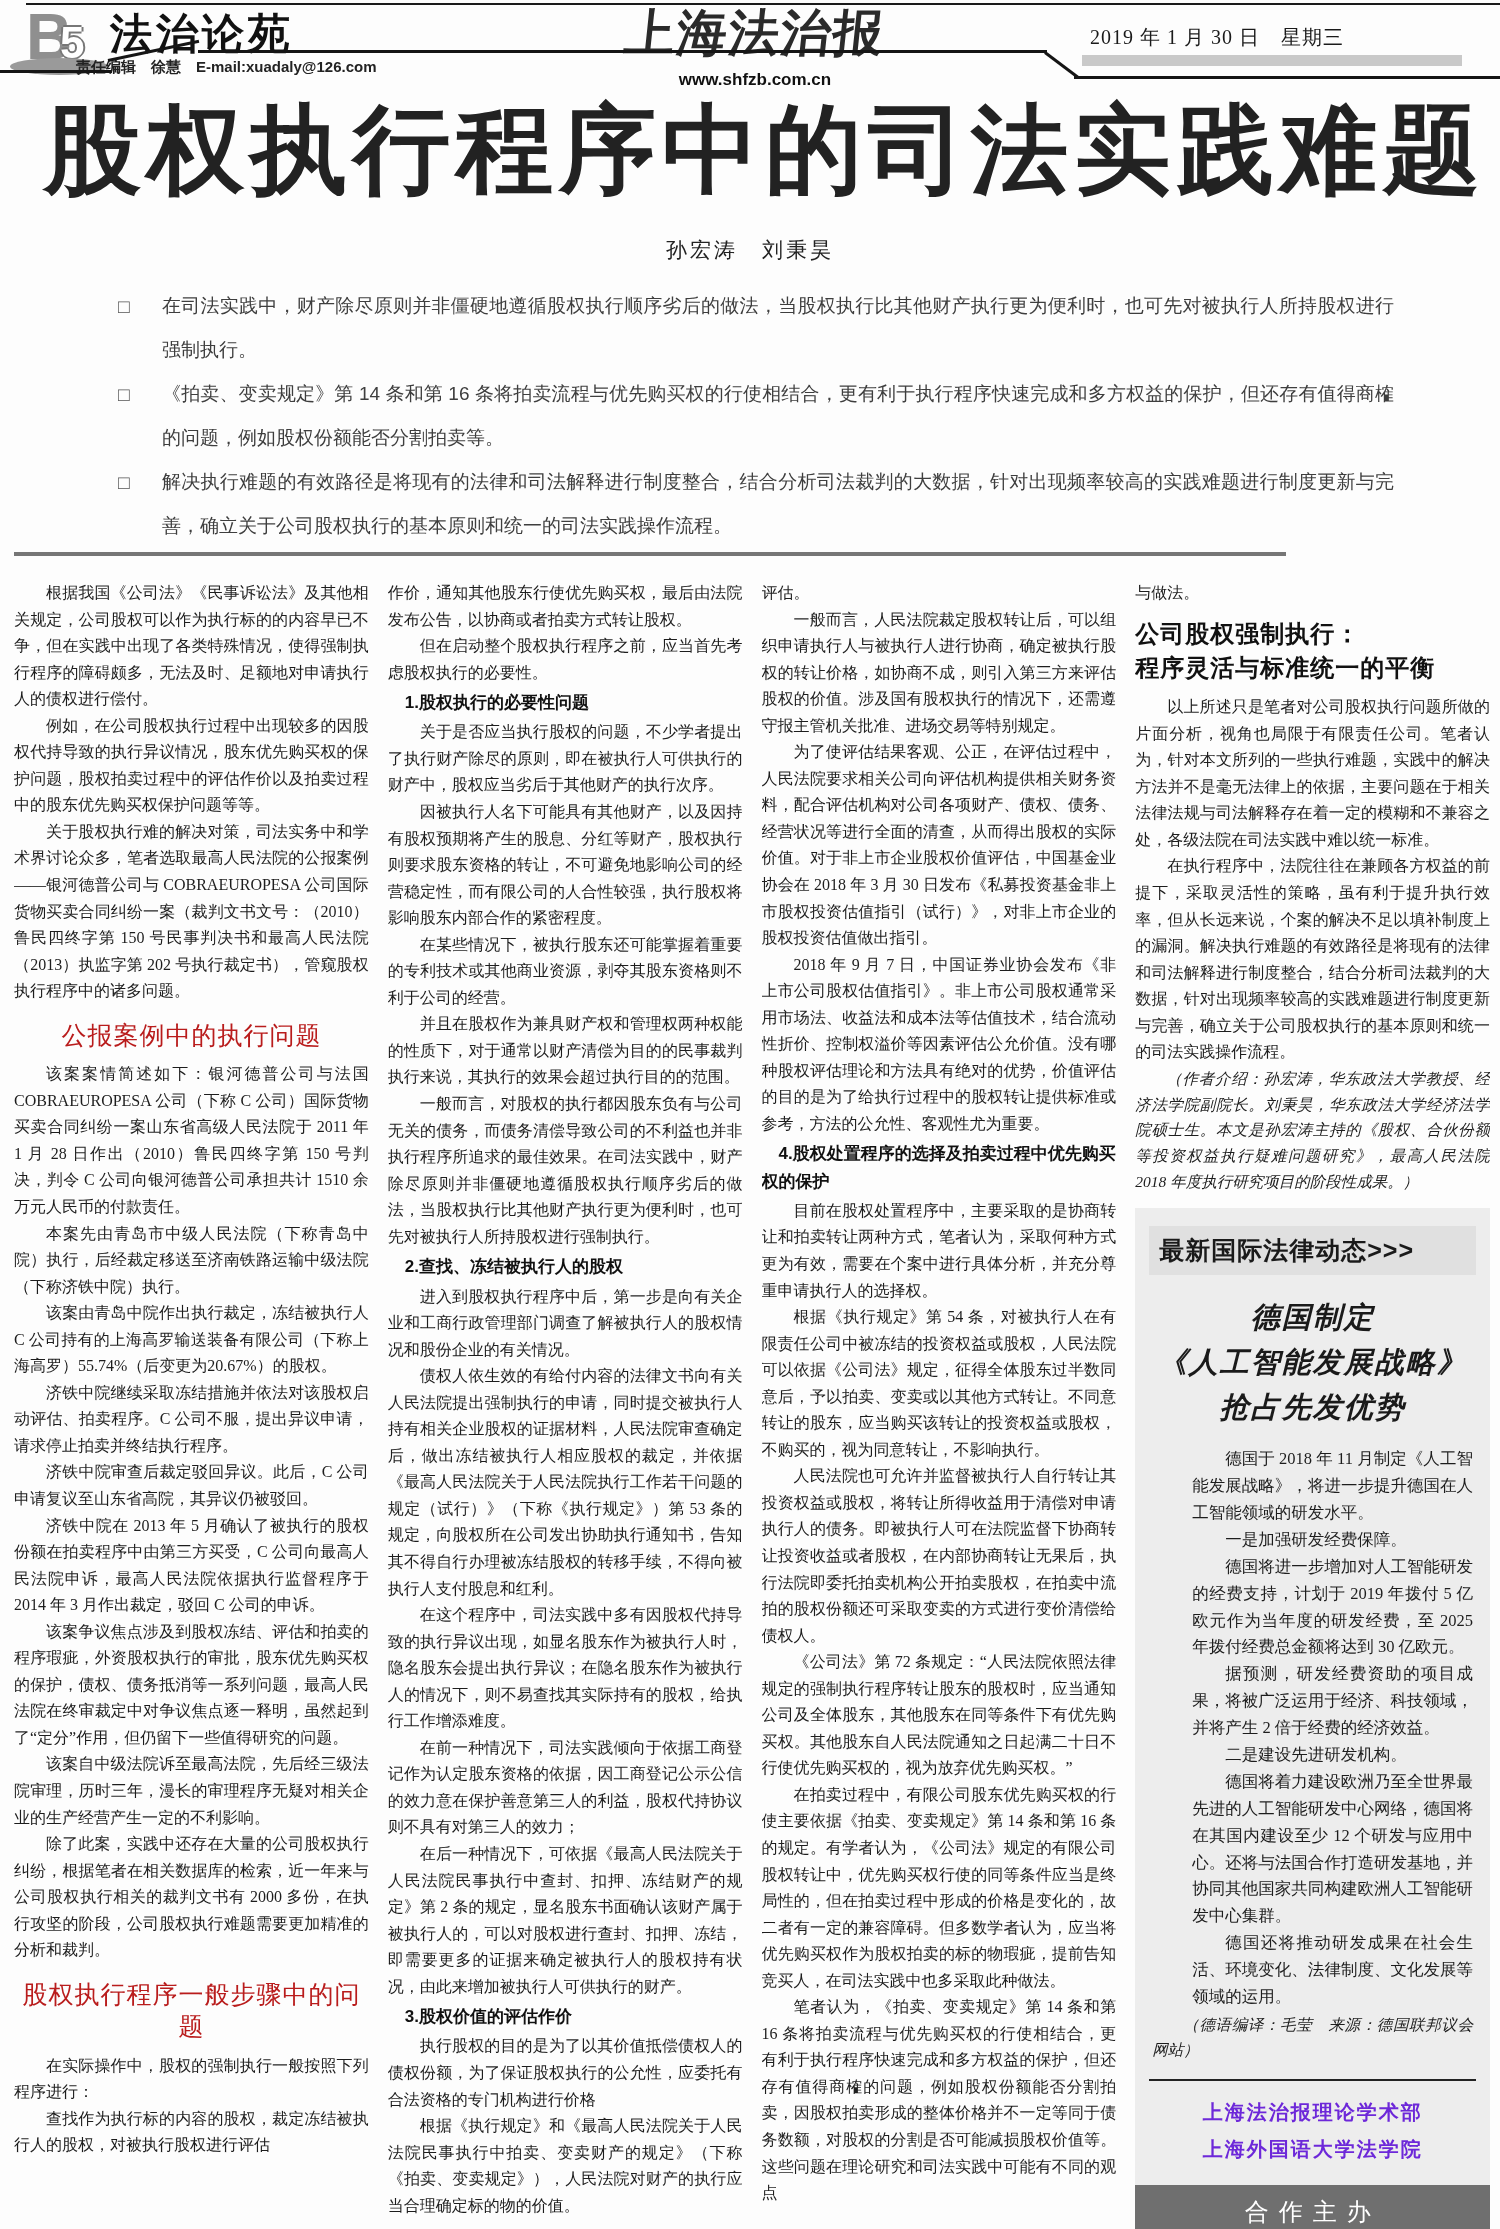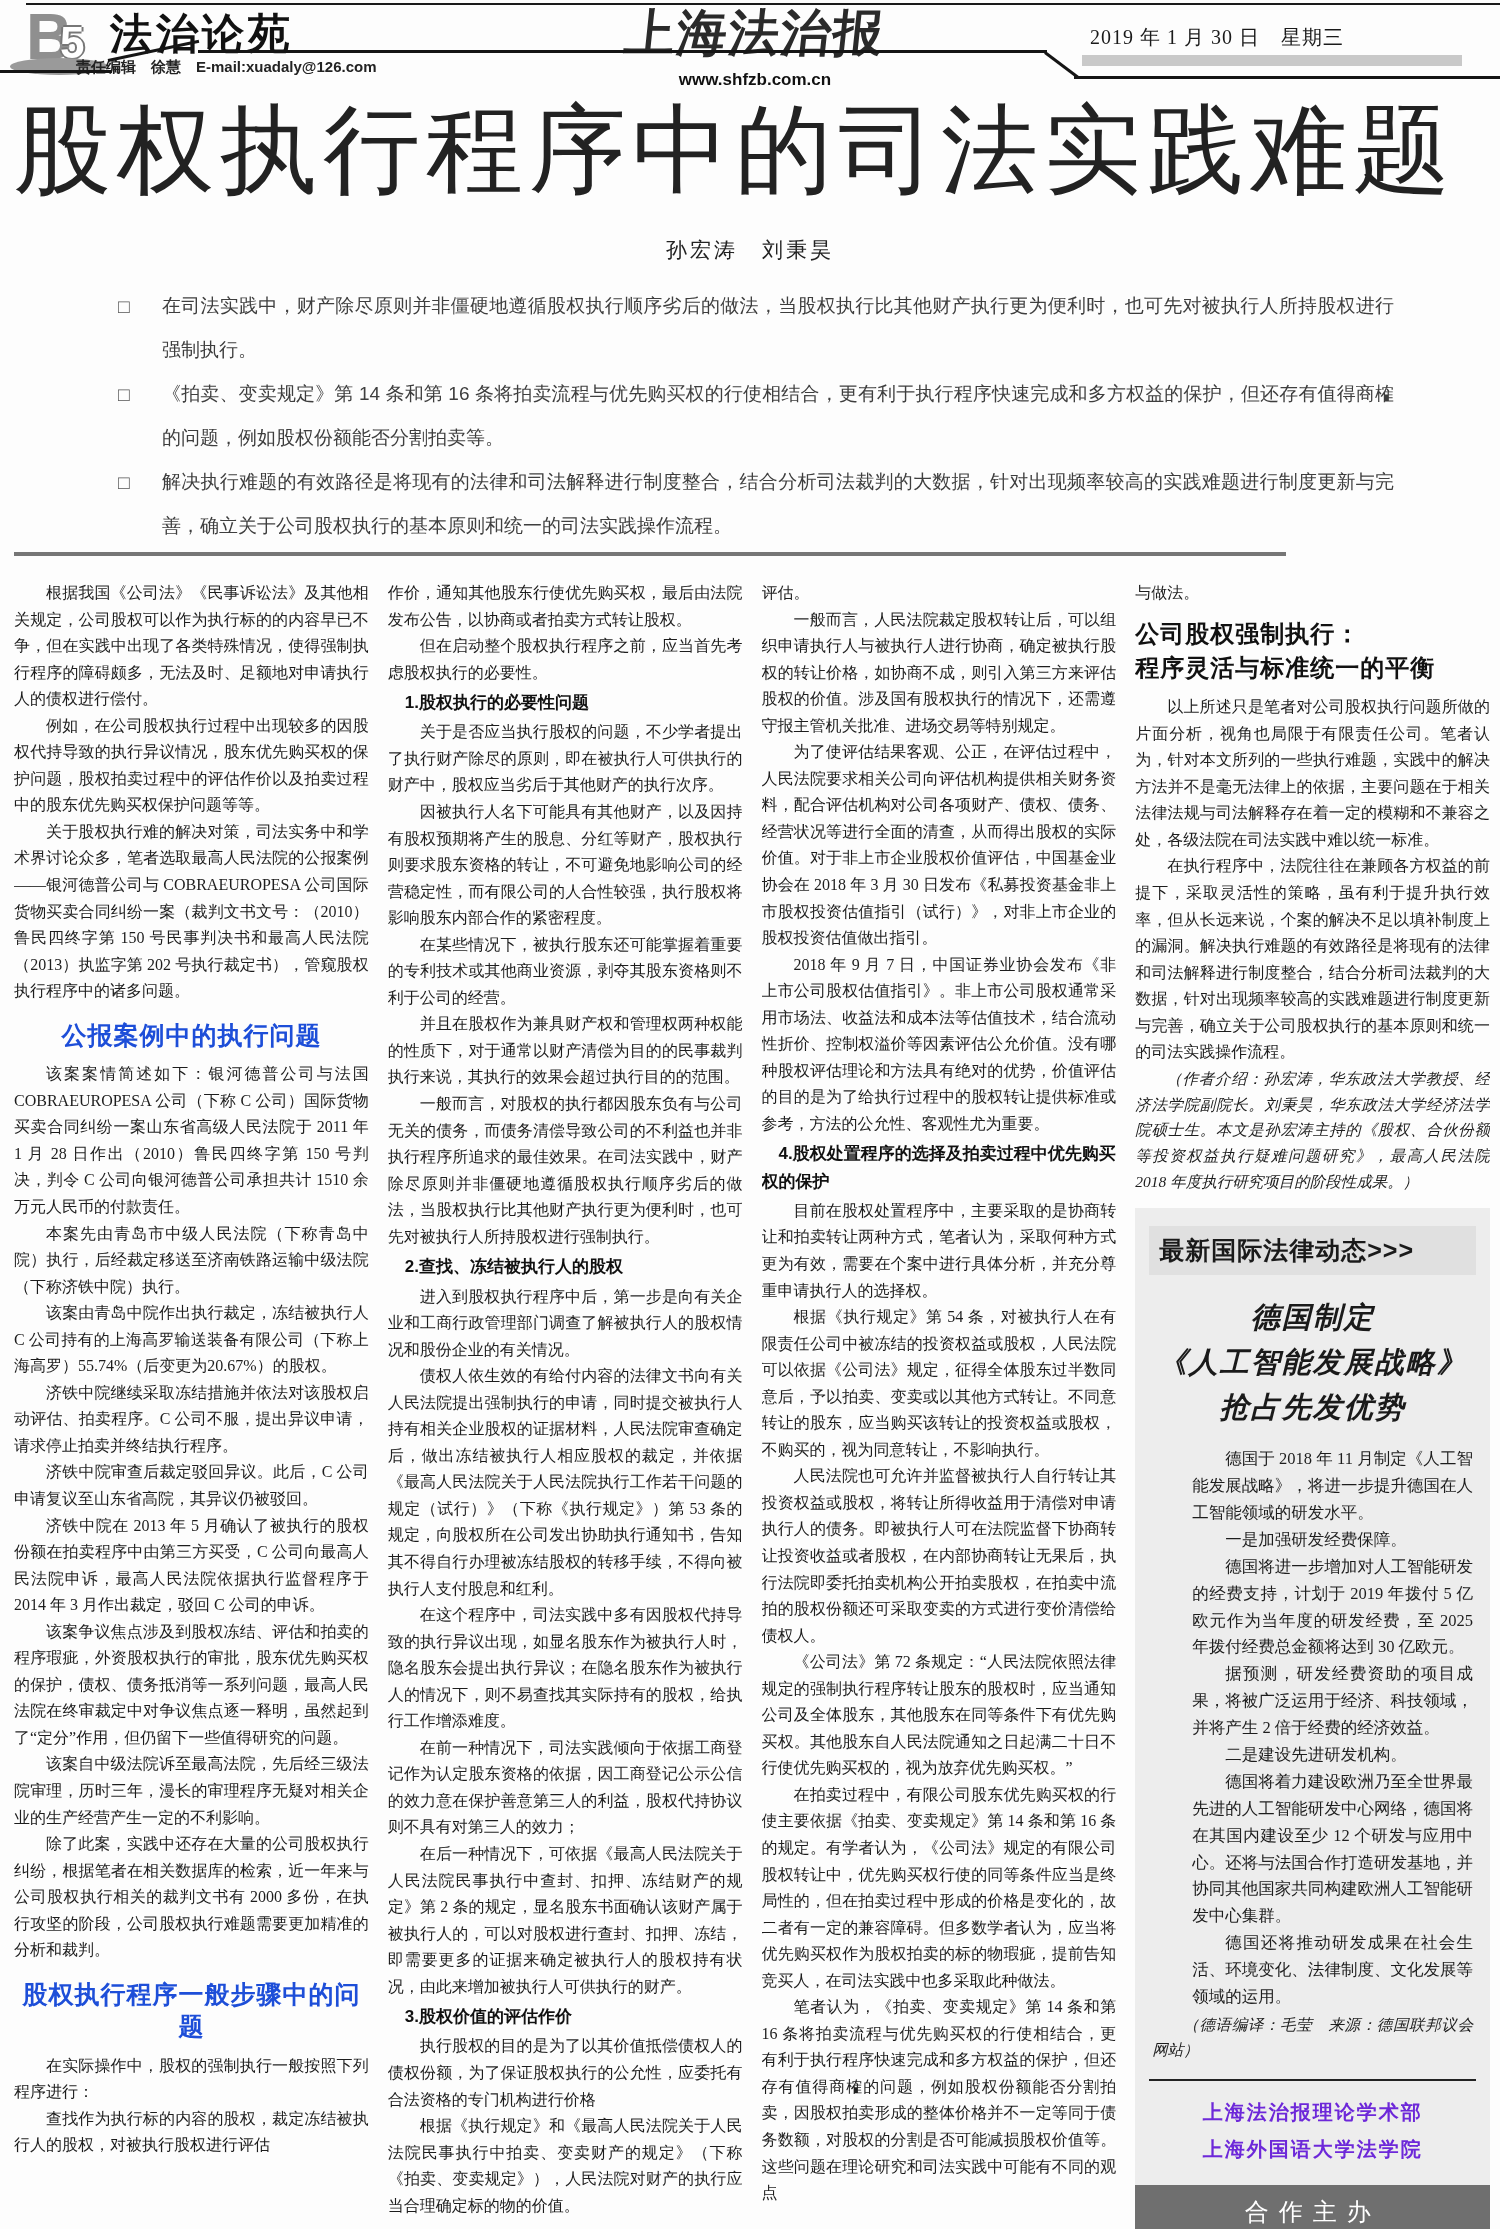--- a/index.html
+++ b/index.html
@@ -19,35 +19,35 @@
   .masthead{position:absolute;left:590px;top:0px;width:330px;text-align:center;font-weight:900;font-size:50px;letter-spacing:2px;color:#2a2a2a;transform:skewX(-6deg);}
   .website{position:absolute;left:590px;top:70px;width:330px;text-align:center;font-family:"Liberation Sans",sans-serif;font-weight:700;font-size:17px;color:#111;}
   .pub-date{position:absolute;left:1090px;top:24px;font-size:20px;color:#1a1a1a;letter-spacing:1px;}
   .gray-bar{position:absolute;left:1082px;top:55px;width:380px;height:11px;background:#c9c9c9;}
   .seg1{left:0;top:70px;width:112px;height:3px;}
   .diag1{left:108px;top:59px;width:93px;height:3px;transform:rotate(-12deg);transform-origin:left center;}
   .seg2{left:198px;top:50px;width:849px;height:3px;}
   .diag2{left:1045px;top:51px;width:42px;height:3px;transform:rotate(37deg);transform-origin:left center;}
   .seg3{left:1074px;top:76px;width:426px;height:3px;}
   
-  .headline{position:absolute;top:86px;left:14px;width:1472px;text-align:left;
-            font-family:"Liberation Sans","DejaVu Sans",sans-serif;font-weight:400;font-size:97px;letter-spacing:6px;color:#222;white-space:nowrap;}
+  .headline{position:absolute;top:86px;left:14px;width:1472px;text-align:right;
+            font-family:"Liberation Sans","DejaVu Sans",sans-serif;font-weight:700;font-size:97px;letter-spacing:6px;color:#222;white-space:nowrap;}
   .byline{position:absolute;top:236px;left:0;width:1500px;text-align:center;font-size:21px;letter-spacing:3px;color:#222;}
   .bullets{position:absolute;top:284px;left:118px;width:1276px;font-family:"Liberation Sans","DejaVu Sans",sans-serif;}
   .bullet{display:flex;align-items:flex-start;color:#3e3e3e;font-size:19px;line-height:2.32;}
   .bullet .marker{flex:0 0 44px;font-size:19px;padding-top:1px;color:#555;}
   .bullet .btext{flex:1;text-align:justify;}
   .mid-rule{position:absolute;top:552px;left:14px;width:1272px;height:4px;background:#767676;}
   
   .bodywrap{position:absolute;top:580px;left:14px;width:1476px;height:1649px;display:flex;gap:19px;}
   .col{flex:1 1 0;min-width:0;overflow:hidden;}
   .col p{margin:0;font-size:16px;line-height:1.66;text-align:justify;text-indent:2em;color:#1d1d1d;}
   .col p.cont{text-indent:0;}
   .col p.kai{font-style:italic;font-size:15.5px;}
-  .col h3{margin:14px 0 10px;font-family:"Liberation Sans",sans-serif;font-weight:700;font-size:25px;text-align:center;color:#1d4ed8;letter-spacing:1px;line-height:1.3;}
+  .col h3{margin:14px 0 10px;font-family:"Liberation Sans",sans-serif;font-weight:400;font-size:25px;text-align:center;color:#b91c1c;letter-spacing:1px;line-height:1.3;}
   .col h4{margin:3px 0;font-family:"Liberation Sans",sans-serif;font-weight:700;font-size:17px;color:#111;text-indent:1em;text-align:left;line-height:1.6;}
   .col h5{margin:10px 0 8px;font-family:"Liberation Sans",sans-serif;font-weight:900;font-size:24px;color:#111;text-align:left;line-height:1.45;letter-spacing:1px;text-indent:0;}
   .col4{display:flex;flex-direction:column;}
   
   .sidebox{margin-top:14px;background:#ededed;flex:1 1 auto;display:flex;flex-direction:column;overflow:hidden;}
   .kicker{margin:18px 14px 20px;background:#e0e0e0;padding:8px 10px;
           font-family:"Liberation Sans",sans-serif;font-weight:800;font-size:25px;color:#1a1a1a;letter-spacing:1px;}
   .sb-title{text-align:center;font-style:italic;font-weight:700;font-size:29px;line-height:1.55;color:#1a1a1a;letter-spacing:2px;margin:0 10px 16px;}
   .sb-body{padding:0 17px;margin-left:40px;}
   .sb-body p{margin:0;font-size:16.5px;line-height:1.63;text-align:justify;text-indent:2em;color:#1d1d1d;}

